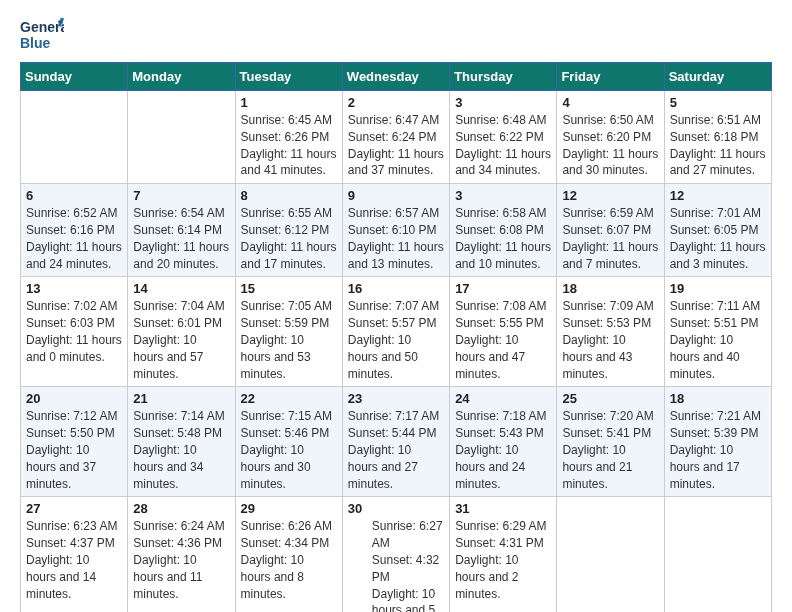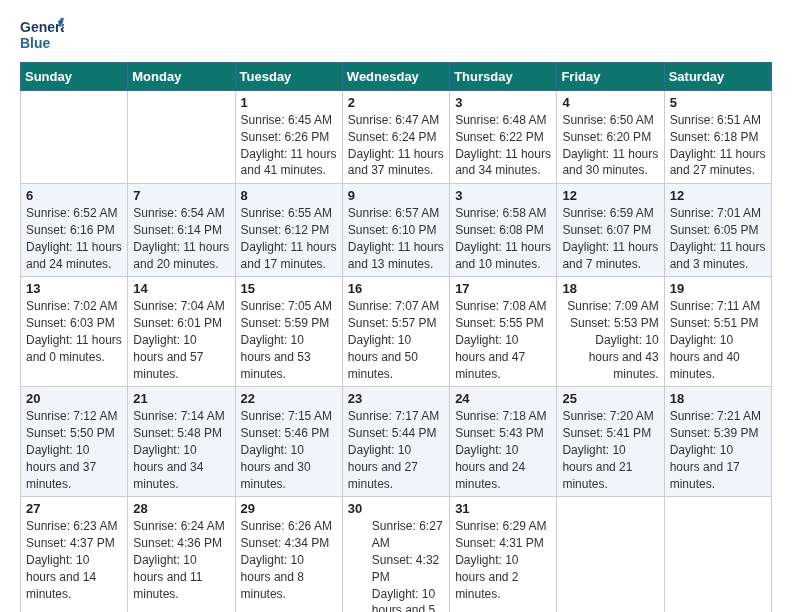--- a/index.html
+++ b/index.html
@@ -213,21 +213,21 @@
 Daylight: 10 hours and 50 minutes.</div>
         </td>
         <td>
           <span class="day-number">17</span>
           <div class="cell-content" style="white-space: pre-line;">Sunrise: 7:08 AM
 Sunset: 5:55 PM
 Daylight: 10 hours and 47 minutes.</div>
         </td>
         <td>
           <span class="day-number">18</span>
-          <div class="cell-content" style="white-space: pre-line; text-align: right;">Sunrise: 7:09 AM
+          <div class="cell-content" style="white-space: pre-line;">Sunrise: 7:09 AM
 Sunset: 5:53 PM
 Daylight: 10 hours and 43 minutes.</div>
         </td>
         <td>
           <span class="day-number">19</span>
           <div class="cell-content" style="white-space: pre-line;">Sunrise: 7:11 AM
 Sunset: 5:51 PM
 Daylight: 10 hours and 40 minutes.</div>
         </td>
       </tr>

